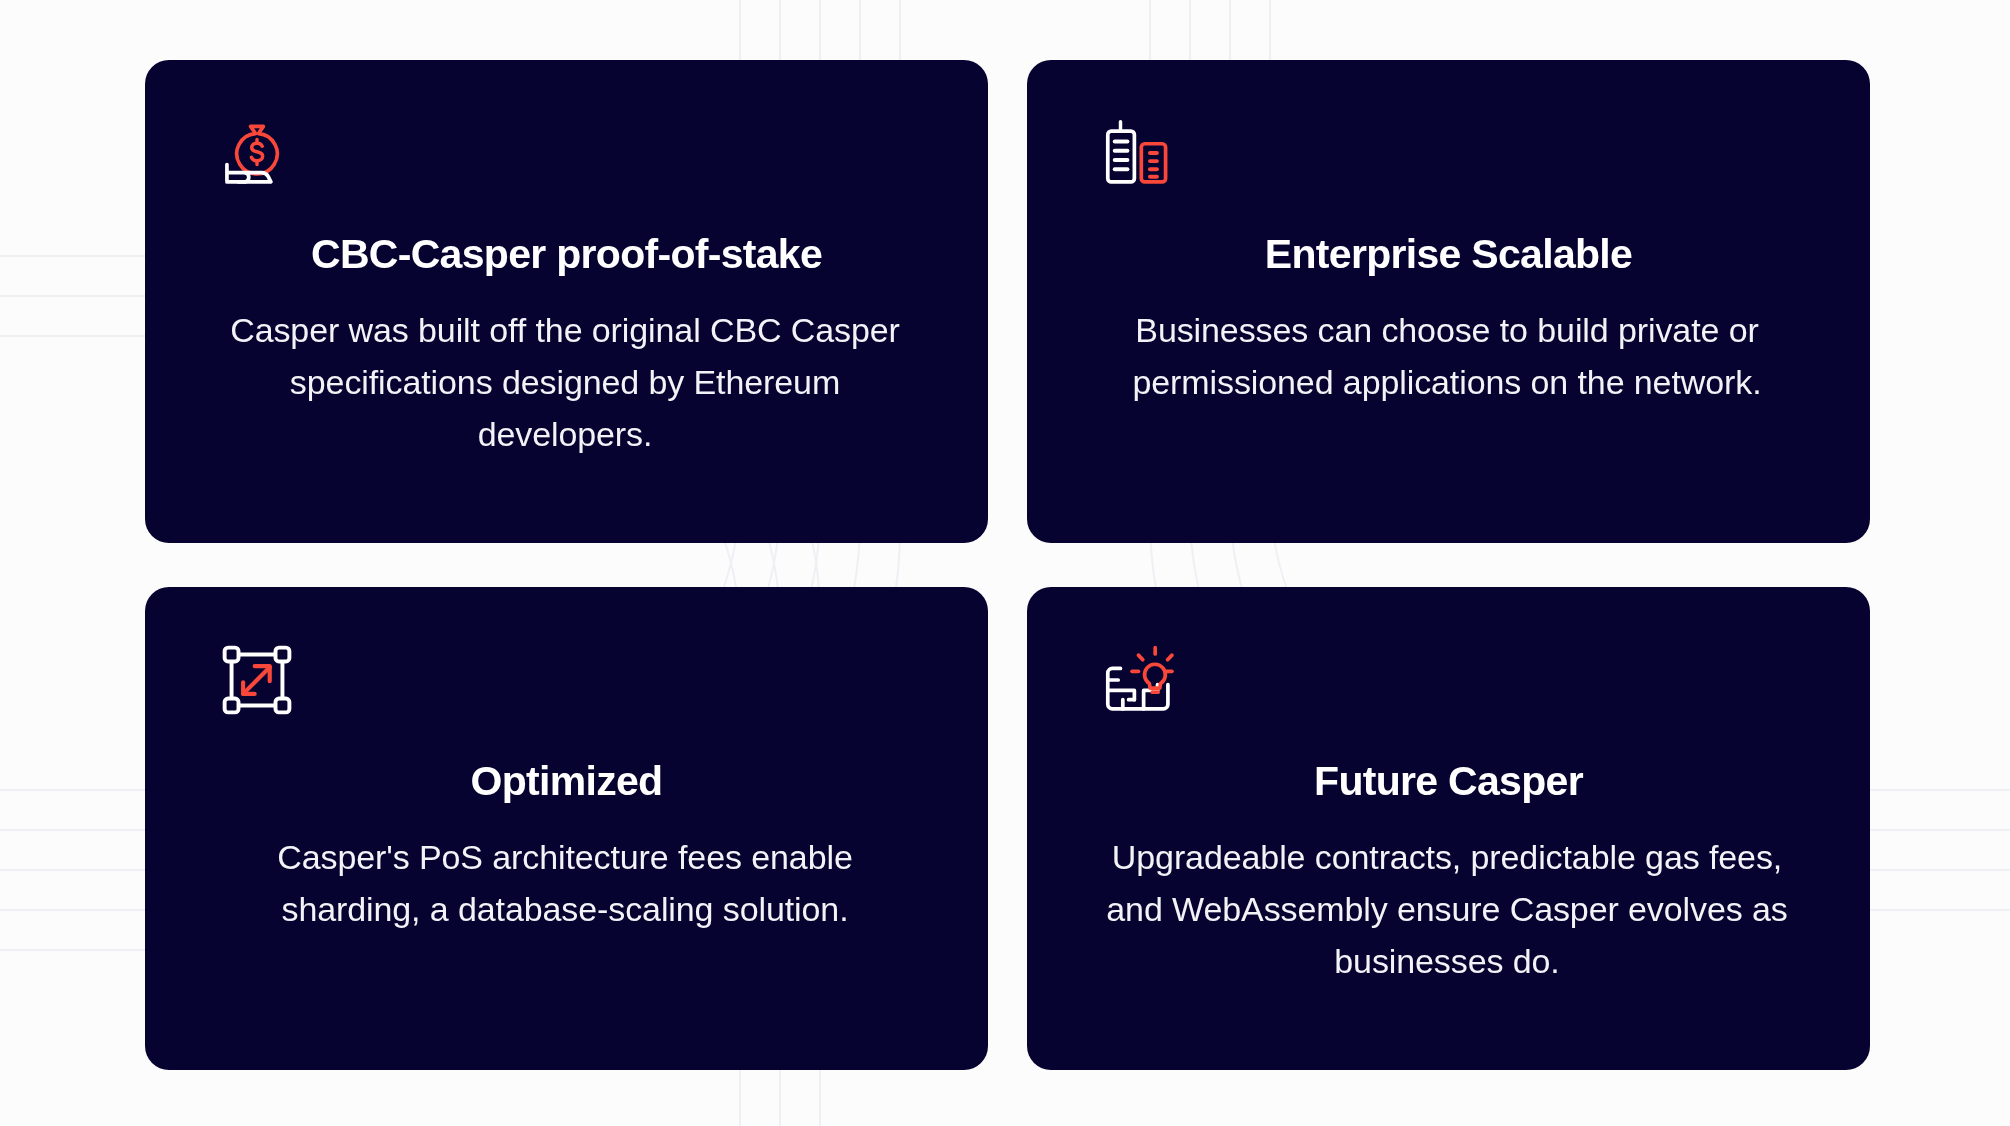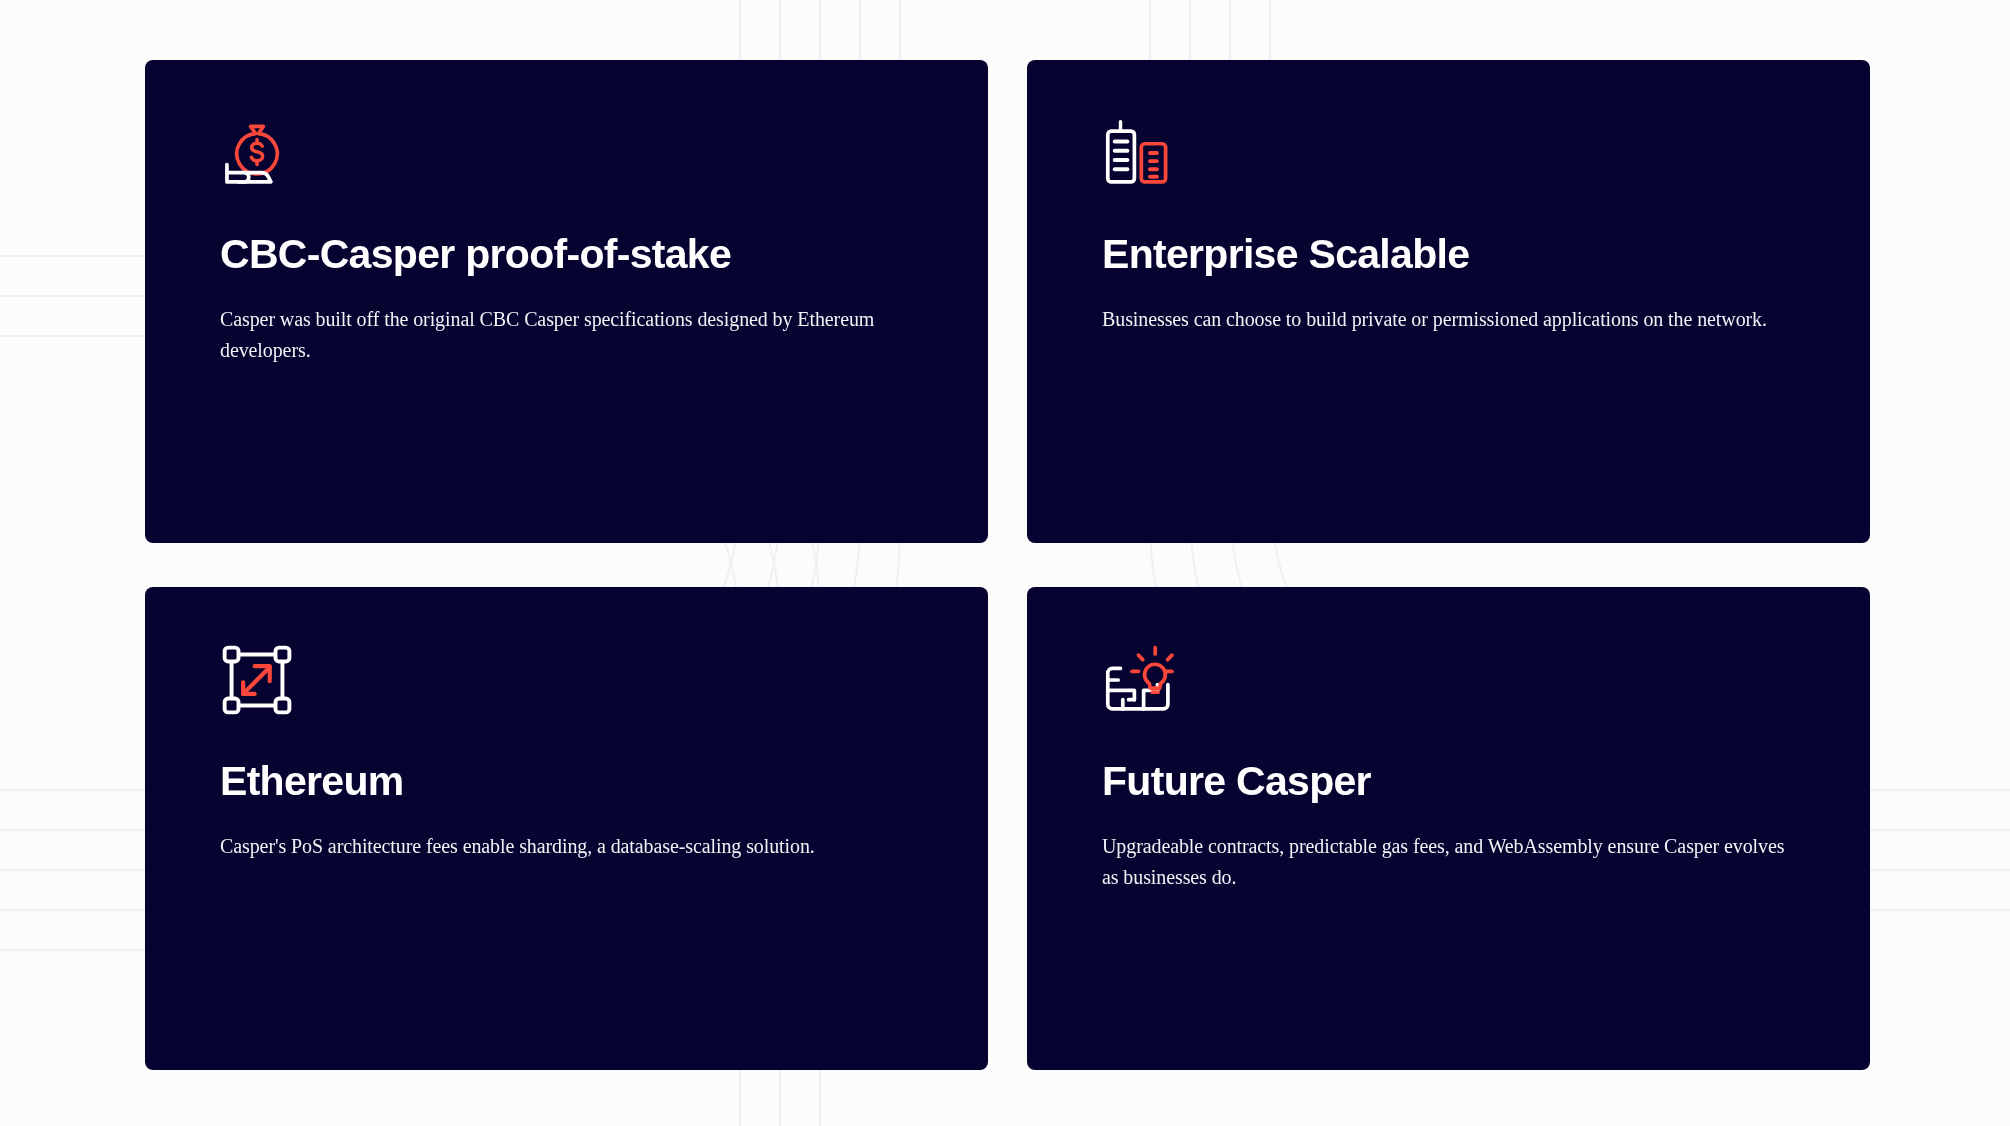--- a/index.html
+++ b/index.html
@@ -35,51 +35,51 @@
     display: grid;
     grid-template-columns: 843px 843px;
     grid-template-rows: 483px 483px;
     column-gap: 39px;
     row-gap: 44px;
     z-index: 1;
   }
 
   .feature-card {
     background: #060330;
-    border-radius: 8px;
+    border-radius: 24px;
     padding: 56px 75px 0 75px;
     box-sizing: border-box;
     overflow: hidden;
+    text-align: center;
   }
 
   .card-icon {
     width: 74px;
     height: 74px;
     display: block;
     margin-bottom: 42px;
   }
 
   .card-title {
     color: #ffffff;
     font-size: 41px;
     font-weight: bold;
     line-height: 1.12;
     letter-spacing: -0.7px;
     margin: 0 0 26px 0;
   }
 
   .card-desc {
     color: #f2f3f7;
-    font-size: 20px;
+    font-size: 34px;
     font-weight: normal;
     line-height: 1.53;
     letter-spacing: -0.1px;
     margin: 0;
     max-width: 690px;
-    font-family: Liberation Serif, serif;
   }
 </style>
 </head>
 <body>
 
 <svg id="bg-decor" viewBox="0 0 2010 1126" xmlns="http://www.w3.org/2000/svg" aria-hidden="true">
   <g fill="none" stroke="#eef0f4" stroke-width="2">
     <rect x="-520" y="-470" width="1260" height="1260" rx="300"></rect>
     <rect x="-560" y="-510" width="1340" height="1340" rx="330"></rect>
     <rect x="-600" y="-550" width="1420" height="1420" rx="360"></rect>
@@ -146,21 +146,21 @@
       <path d="M20 44 L43 21" stroke="#f9473a" stroke-width="3.6" stroke-linecap="round"></path>
       <path d="M30 20 h13 v13" stroke="#f9473a" stroke-width="3.6" stroke-linecap="round" stroke-linejoin="round" fill="none"></path>
 
       <g fill="#060330" stroke="#ffffff" stroke-width="3.4">
         <rect x="4" y="4" width="12" height="12" rx="3"></rect>
         <rect x="48" y="4" width="12" height="12" rx="3"></rect>
         <rect x="4" y="48" width="12" height="12" rx="3"></rect>
         <rect x="48" y="48" width="12" height="12" rx="3"></rect>
       </g>
     </svg>
-    <h2 class="card-title">Ethereum</h2>
+    <h2 class="card-title">Optimized</h2>
     <p class="card-desc">Casper's PoS architecture fees enable sharding, a database-scaling solution.</p>
   </div>
 
   <div class="feature-card">
     <svg class="card-icon" viewBox="0 0 64 64" xmlns="http://www.w3.org/2000/svg" aria-hidden="true">
 
       <path d="M16 22 H9 a4 4 0 0 0 -4 4 v27 a4 4 0 0 0 4 4 h44 a4 4 0 0 0 4 -4 V36" fill="none" stroke="#ffffff" stroke-width="3.2" stroke-linecap="round" stroke-linejoin="round"></path>
 
       <g stroke="#ffffff" stroke-width="3.2" stroke-linecap="round" stroke-linejoin="round" fill="none">
         <path d="M5 32 h9"></path>

